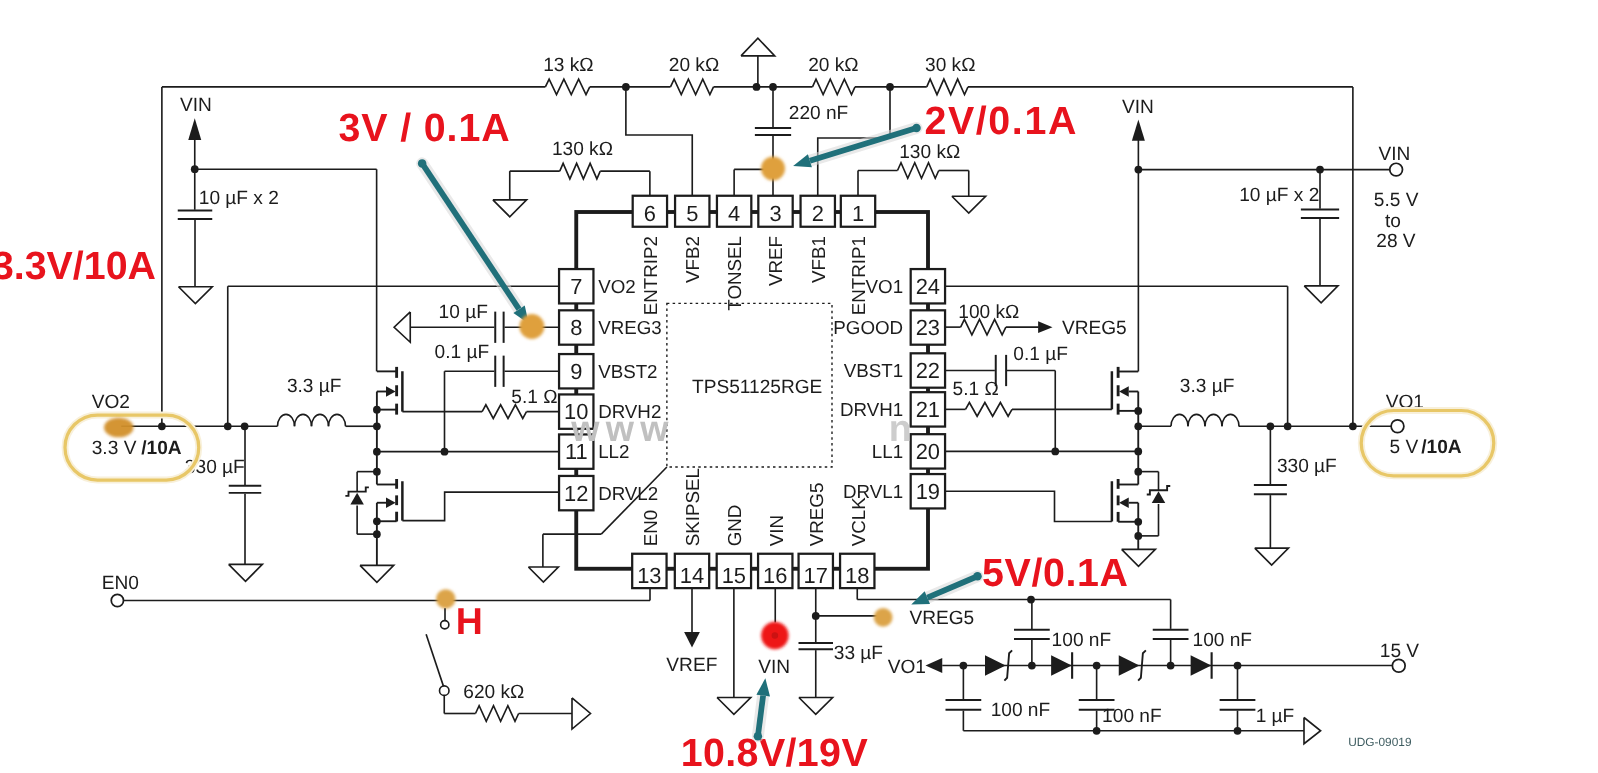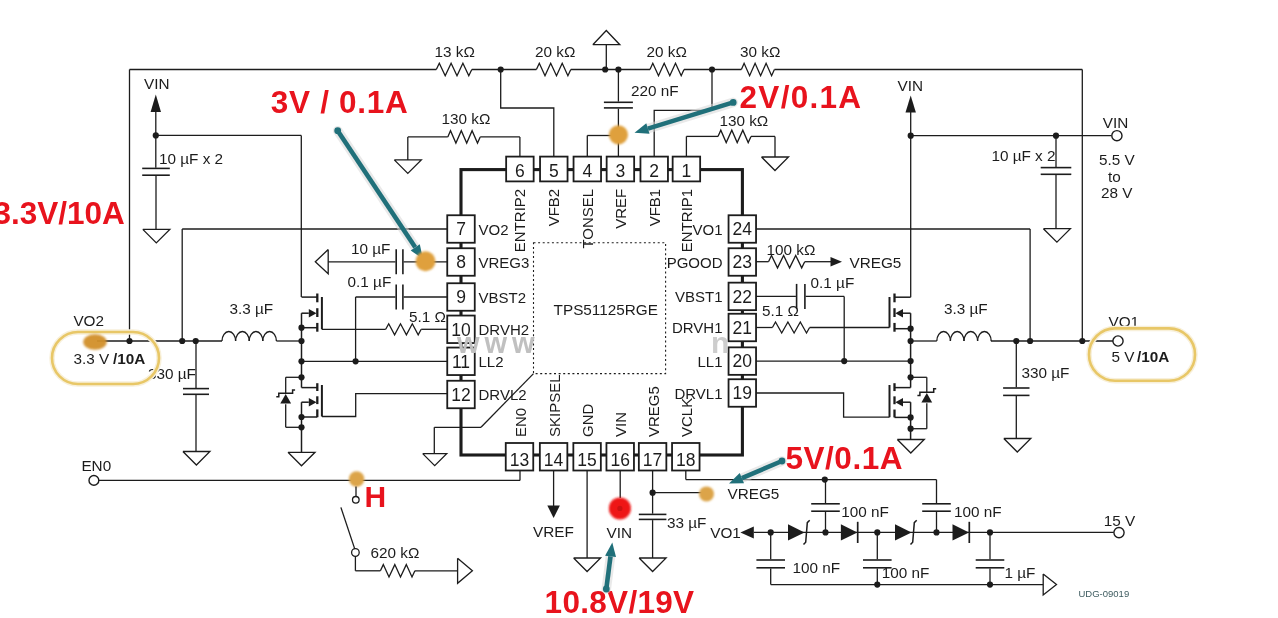--- a/index.html
+++ b/index.html
@@ -1,17 +1,17 @@
 <!DOCTYPE html>
 <html><head>
 <meta charset="utf-8">
 <title>TPS51125RGE application schematic</title>
 <style>
 html,body{margin:0;padding:0;background:#fff;font-family:"Liberation Sans",sans-serif;}
-#page{position:relative;width:1278px;height:618px;background:#fff;overflow:hidden;}
+#page{position:relative;width:1278px;height:618px;background:#fff;overflow:hidden;border-radius:16px;}
 </style>
 </head>
 <body>
 
 <div id="page">
 <svg width="1278" height="618" viewBox="0 0 1278 618" xmlns="http://www.w3.org/2000/svg">
 <defs>
         <filter id="soft" x="-50%" y="-50%" width="200%" height="200%">
           <feGaussianBlur stdDeviation="1.3"></feGaussianBlur>
         </filter>

